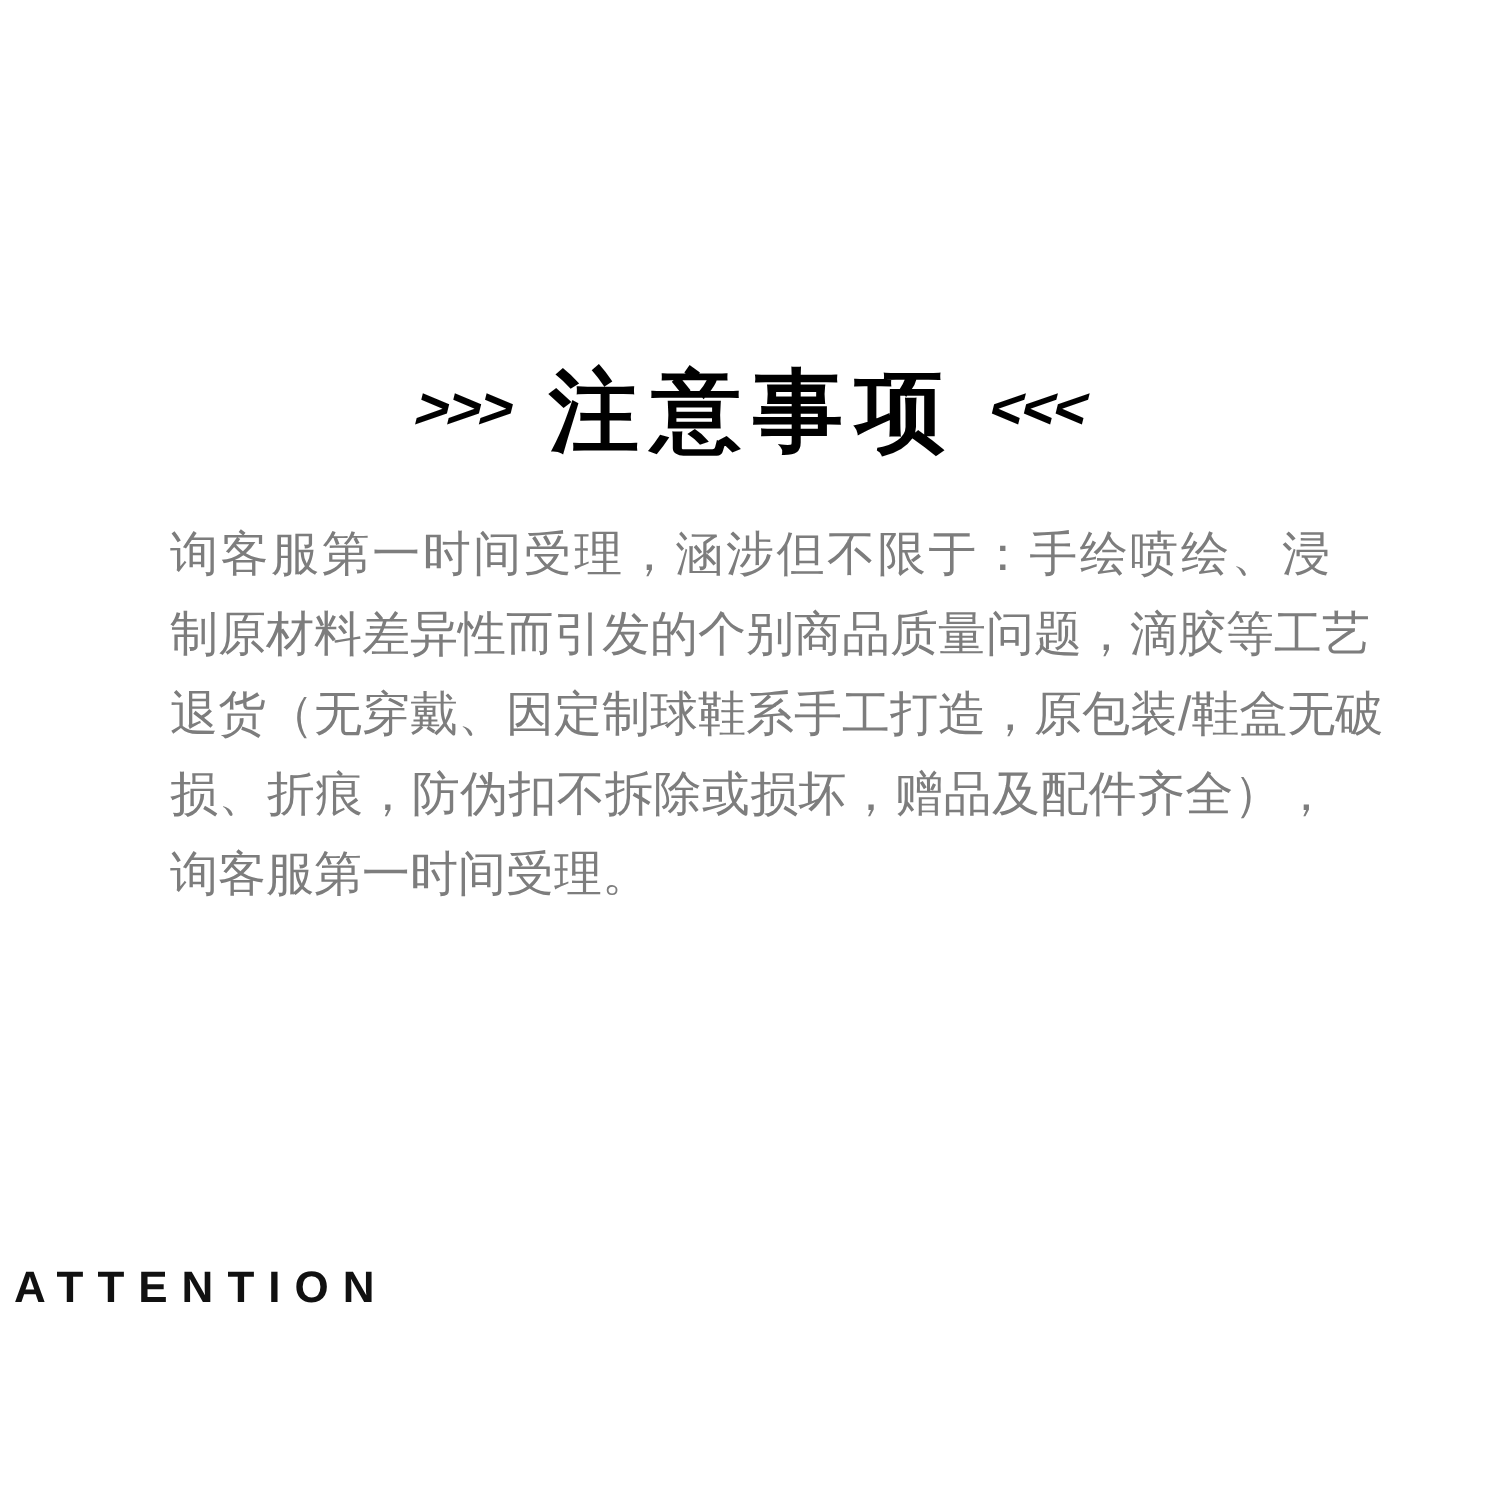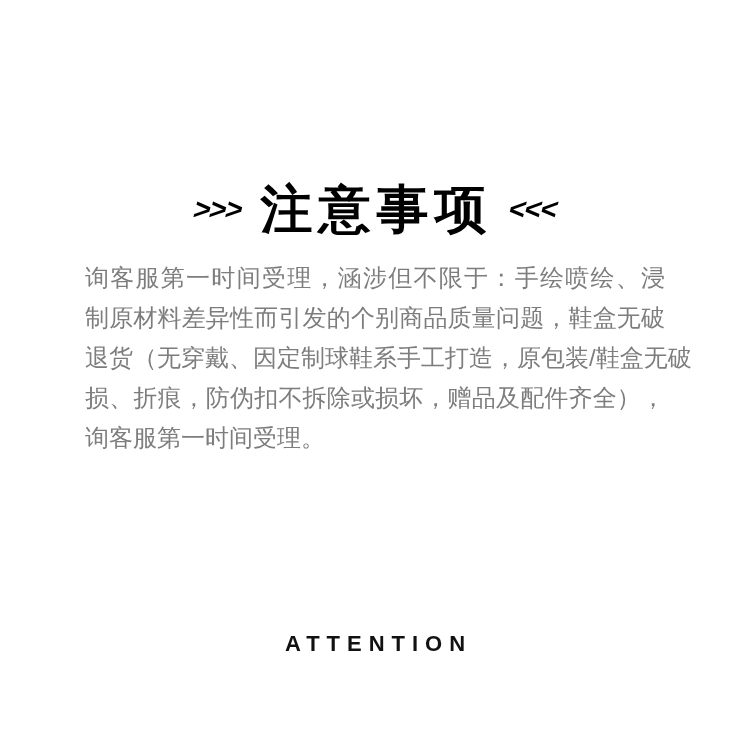--- a/index.html
+++ b/index.html
@@ -30,21 +30,21 @@
   }
   .chev {
     display: inline-block;
     font-size: 29px;
     font-weight: 900;
     letter-spacing: -1px;
     transform: skewX(-14deg);
     line-height: 1;
   }
   .title-text {
-    font-size: 52px;
+    font-size: 45px;
     font-weight: 900;
     letter-spacing: 6px;
     line-height: 1.1;
     text-indent: 3px;
     text-align: right;
   }
   
   .notice {
     position: absolute;
     left: 85px;
@@ -64,21 +64,20 @@
     text-align: left;
     text-align-last: left;
     font-family: Liberation Serif, serif;
   }
   
   .attention {
     position: absolute;
     top: 631px;
     left: 0;
     right: 0;
-    text-align: center;
     font-size: 22px;
     font-weight: 800;
     letter-spacing: 7px;
     text-indent: 7px;
     color: #111111;
     line-height: 26px;
   }
 </style>
 </head>
 <body>
@@ -86,21 +85,21 @@
 <div class="canvas">
 
   <div class="title-row">
     <span class="chev">&gt;&gt;&gt;</span>
     <span class="title-text">注意事项</span>
     <span class="chev">&lt;&lt;&lt;</span>
   </div>
 
   <div class="notice">
     <div class="line">询客服第一时间受理，涵涉但不限于：手绘喷绘、浸</div>
-    <div class="line">制原材料差异性而引发的个别商品质量问题，鞋盒无破</div>
+    <div class="line">制原材料差异性而引发的个别商品质量问题，滴胶等工艺</div>
     <div class="line">退货（无穿戴、因定制球鞋系手工打造，原包装/鞋盒无破</div>
     <div class="line">损、折痕，防伪扣不拆除或损坏，赠品及配件齐全），</div>
     <div class="line last">询客服第一时间受理。</div>
   </div>
 
   <div class="attention">ATTENTION</div>
 
 </div>
 
 </body></html>

